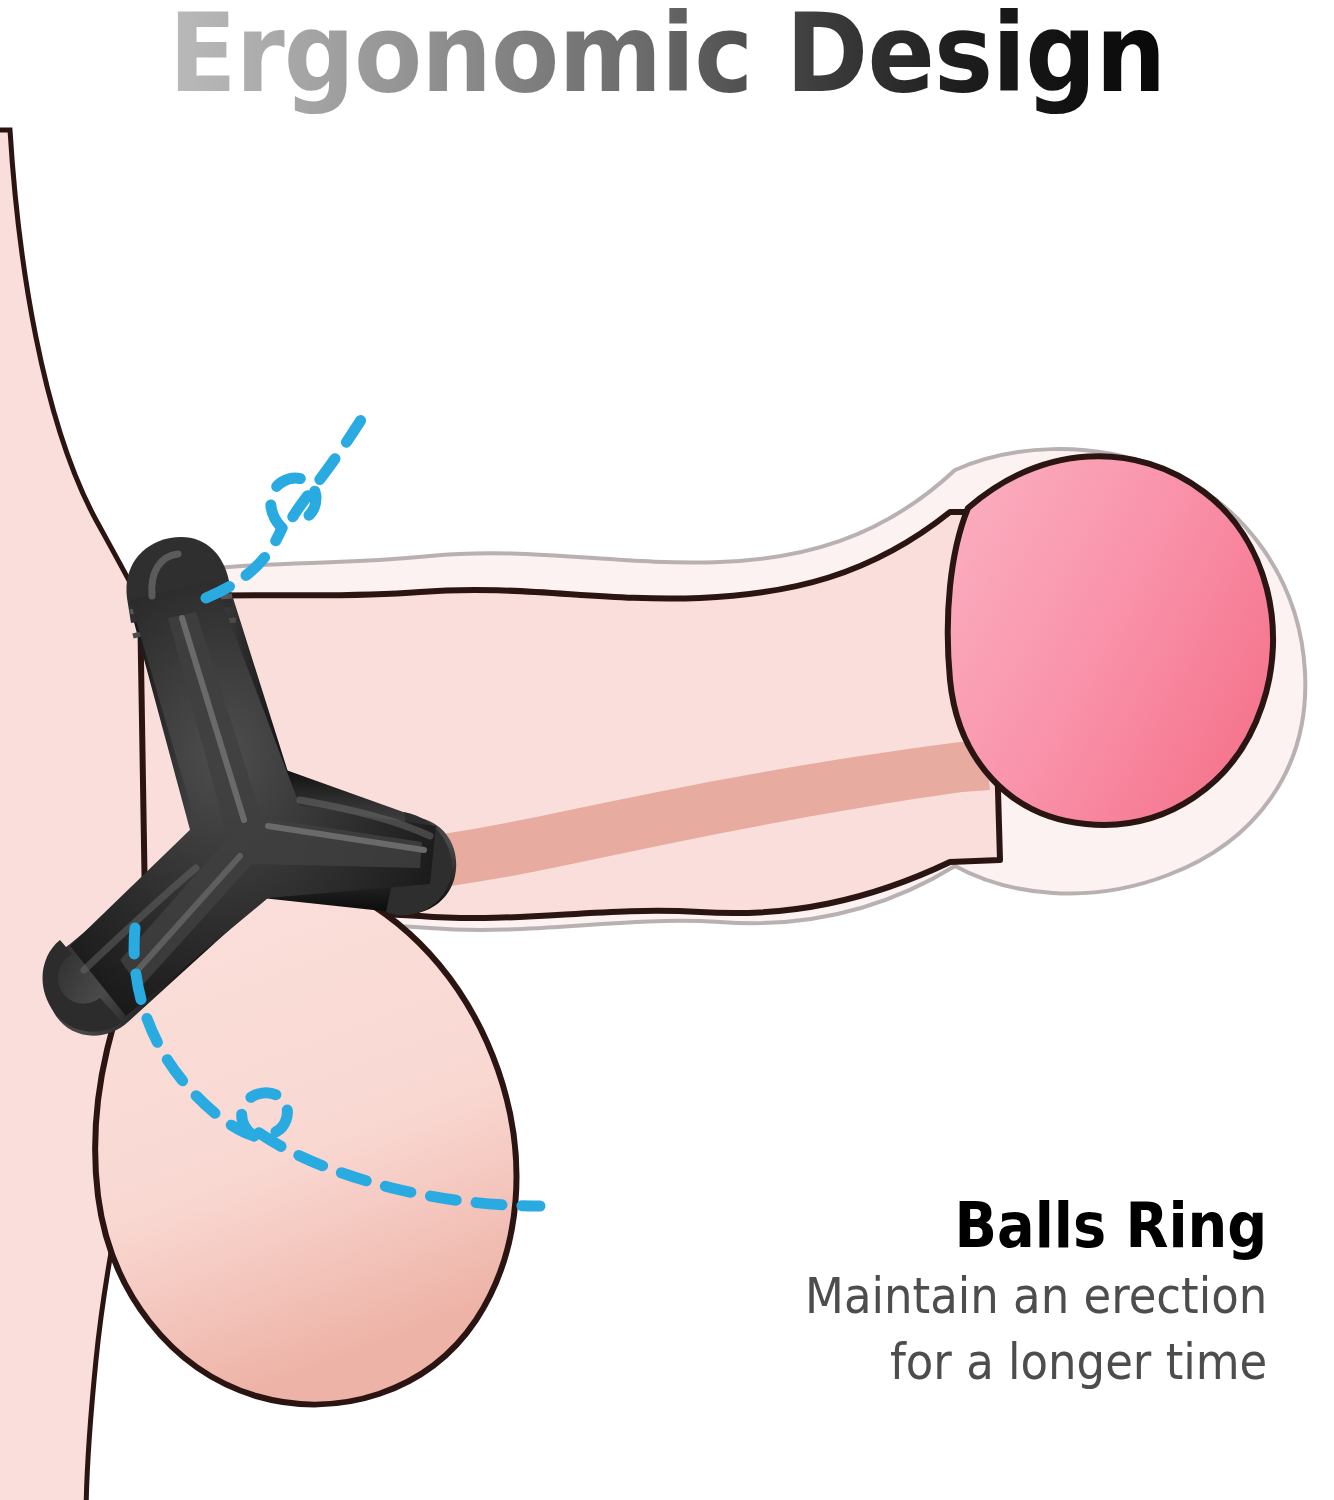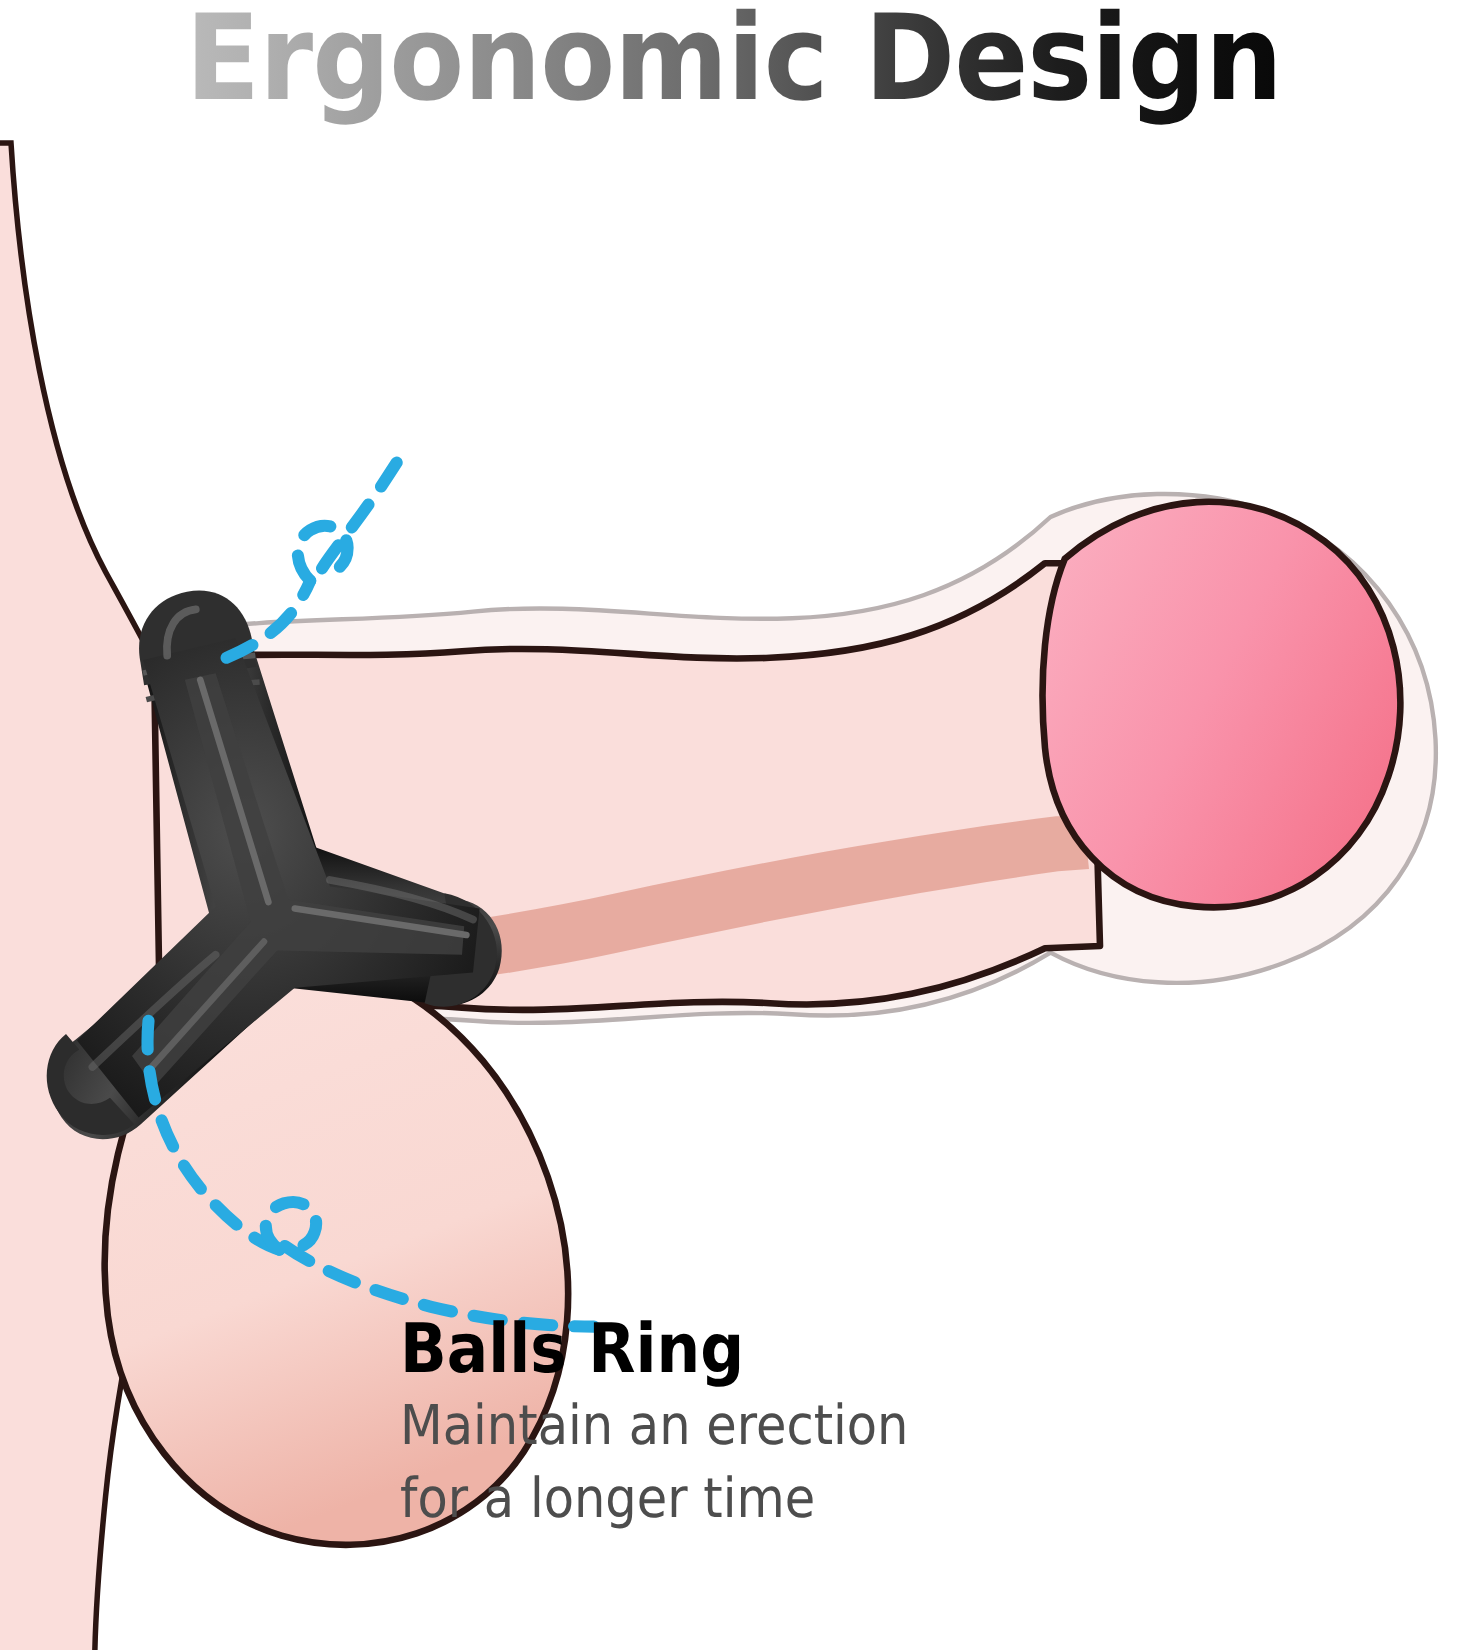--- a/index.html
+++ b/index.html
@@ -56,21 +56,21 @@
     font-size: 50px;
     line-height: 1.08;
     color: #4d4d4d;
     white-space: nowrap;
     transform: scaleX(0.9);
   }
   #callout-shaft { left: 318px; top: 236px; }
   #callout-shaft .c-title { transform-origin: 0 0; }
   #callout-shaft .c-sub { transform-origin: 0 0; margin-top: 10px; }
 
-  #callout-balls { left: 0px; top: 1195px; width: 1334px; text-align: left; }
+  #callout-balls { left: 0px; top: 1195px; width: 1334px; text-align: right; }
   #callout-balls .c-title { transform-origin: 50% 0; padding-left: 330px; }
   #callout-balls .c-sub { transform-origin: 50% 0; padding-left: 330px; margin-top: 12px; }
 
   #art { position: absolute; left: 0; top: 0; width: 1334px; height: 1500px; }
 </style>
 </head>
 <body>
 
 <div id="page">
 

